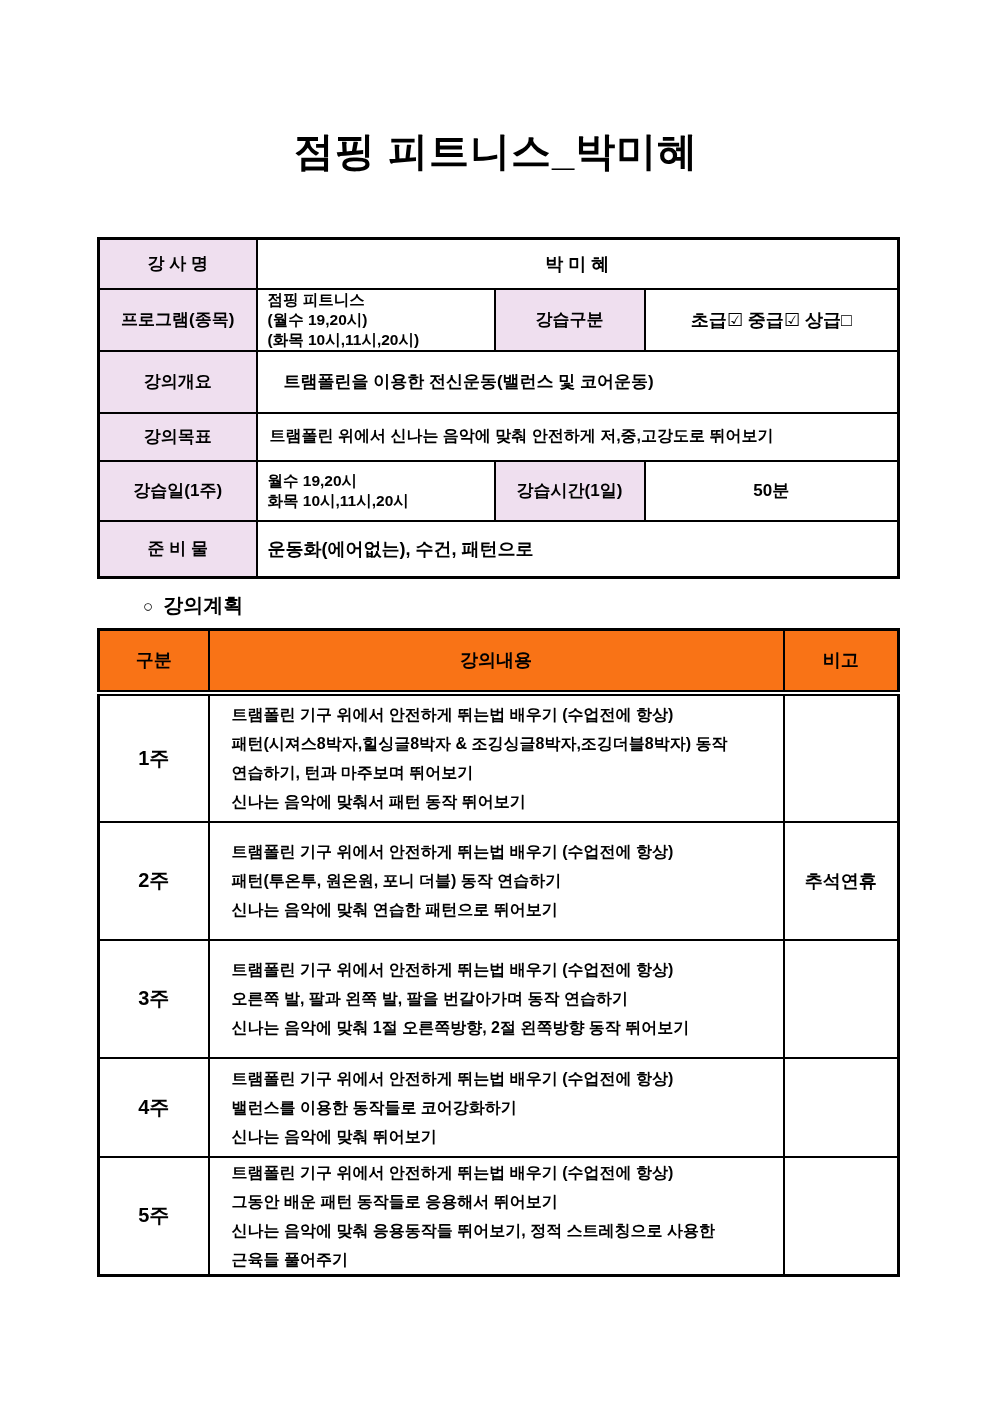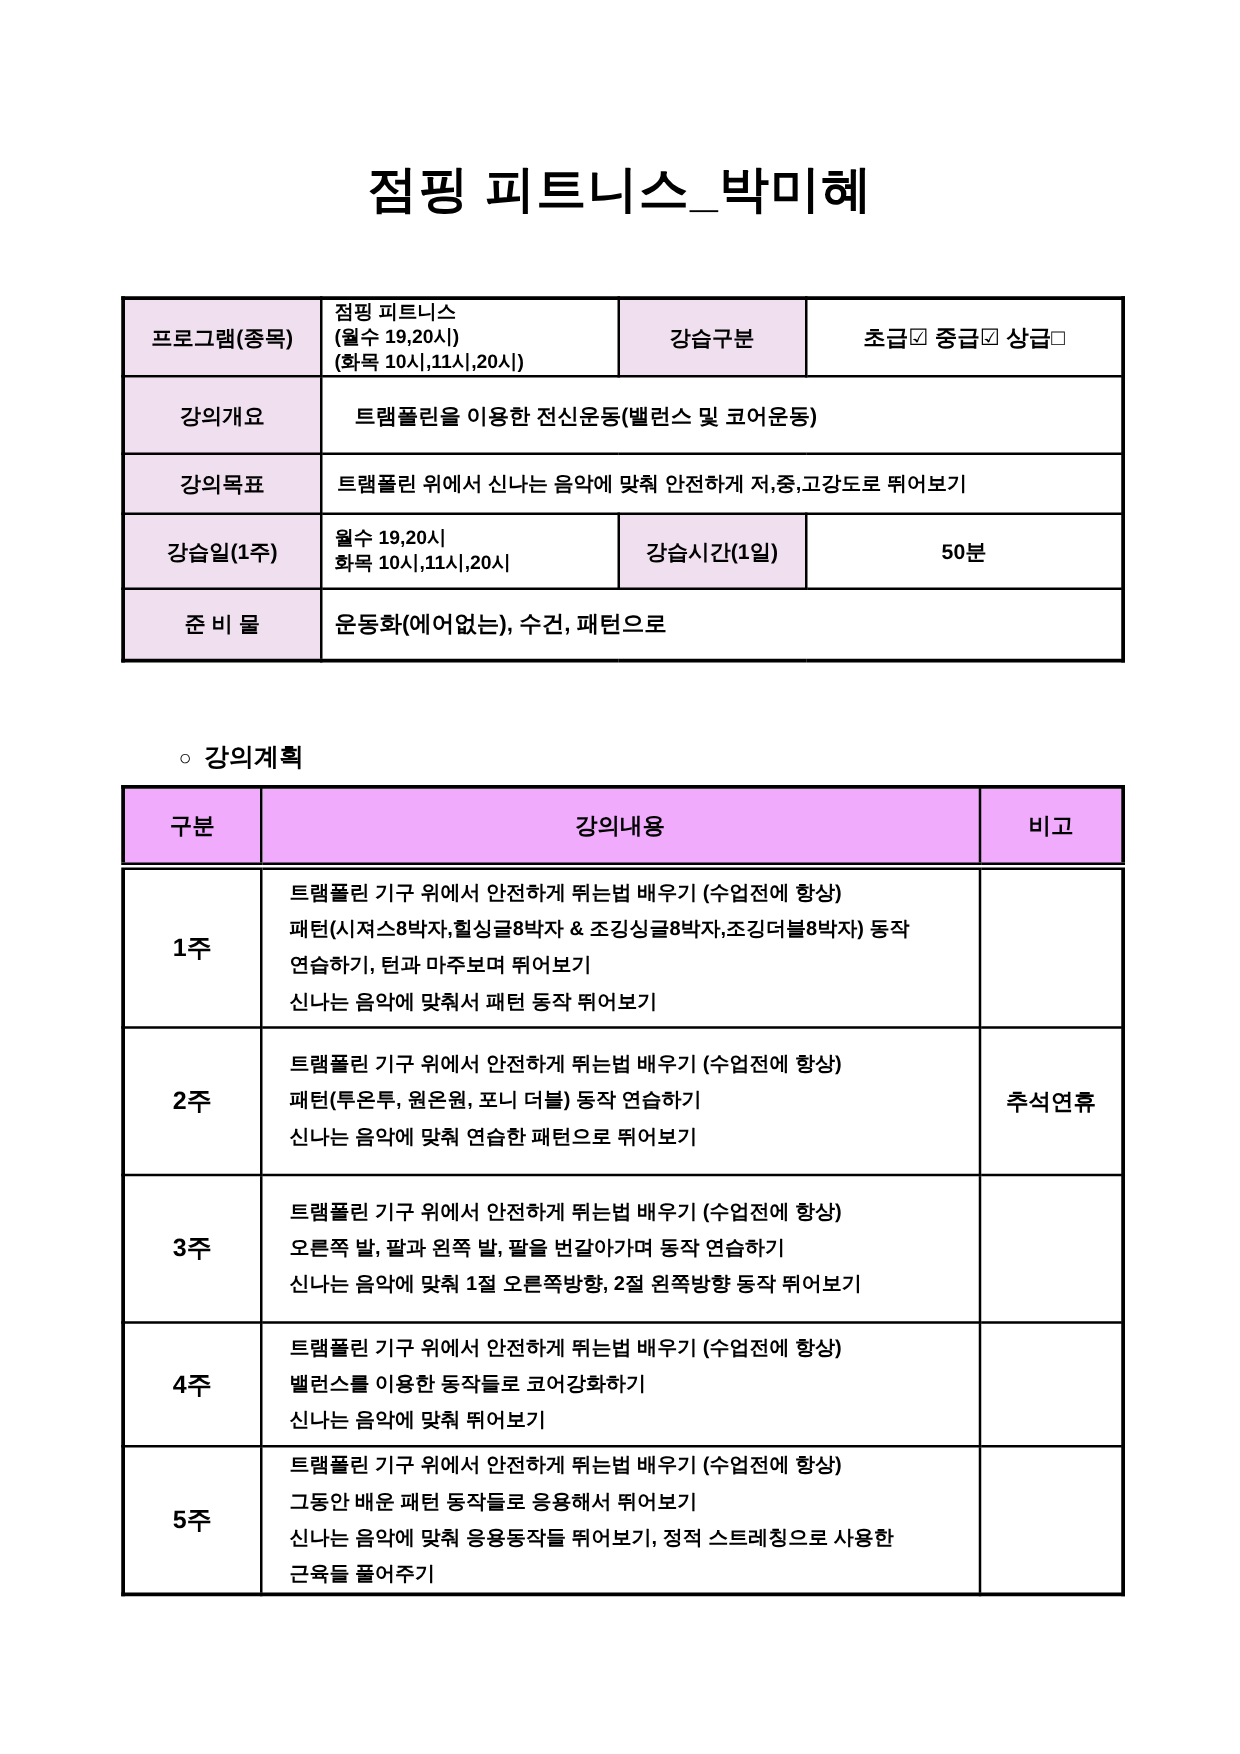--- a/index.html
+++ b/index.html
@@ -54,21 +54,21 @@
   .plan-heading {
     position: absolute;
     top: 592px;
     left: 103px;
     font-size: 20px;
     font-weight: bold;
     margin-left: 40px;
   }
   .plan-heading .bullet { font-size: 17px; margin-right: 10px; font-weight: normal; }
   #plan-table th {
-    background: #f0abfc;
+    background: #f97316;
     font-weight: bold;
     font-size: 18px;
     text-align: center;
     border-bottom: 6px double #000;
   }
   .week-cell {
     text-align: center;
     font-weight: bold;
     font-size: 20px;
     vertical-align: middle;
@@ -105,20 +105,24 @@
   <div class="doc-title">점핑 피트니스_박미혜</div>
 
   <table class="tbl" id="info-table">
     <colgroup>
       <col style="width:158px">
         <col style="width:238px">
         <col style="width:150px">
         <col style="width:254px">
     </colgroup>
     <tbody>
+        <tr style="height:50px">
+      <td class="lbl">강 사 명</td>
+      <td colspan="3" class="val center name-val">박 미 혜</td>
+    </tr>
     <tr style="height:61px">
       <td class="lbl">프로그램(종목)</td>
       <td class="multiline">
         <div>점핑 피트니스</div>
         <div>(월수 19,20시)</div>
         <div>(화목 10시,11시,20시)</div>
       </td>
       <td class="lbl">강습구분</td>
       <td class="val center" style="font-size:18px">초급☑ 중급☑ 상급□</td>
     </tr>

